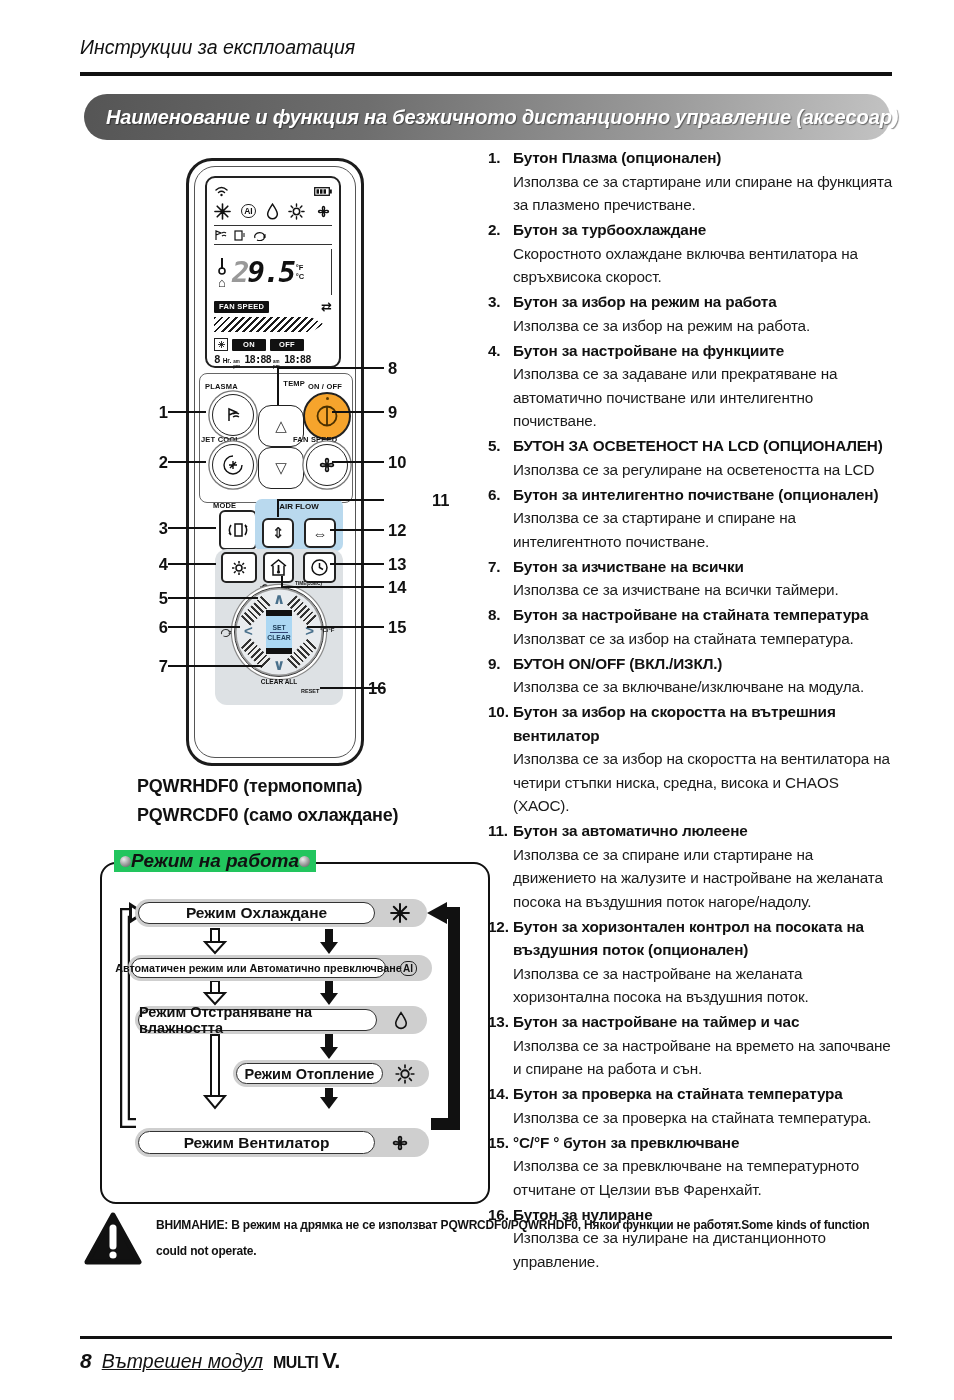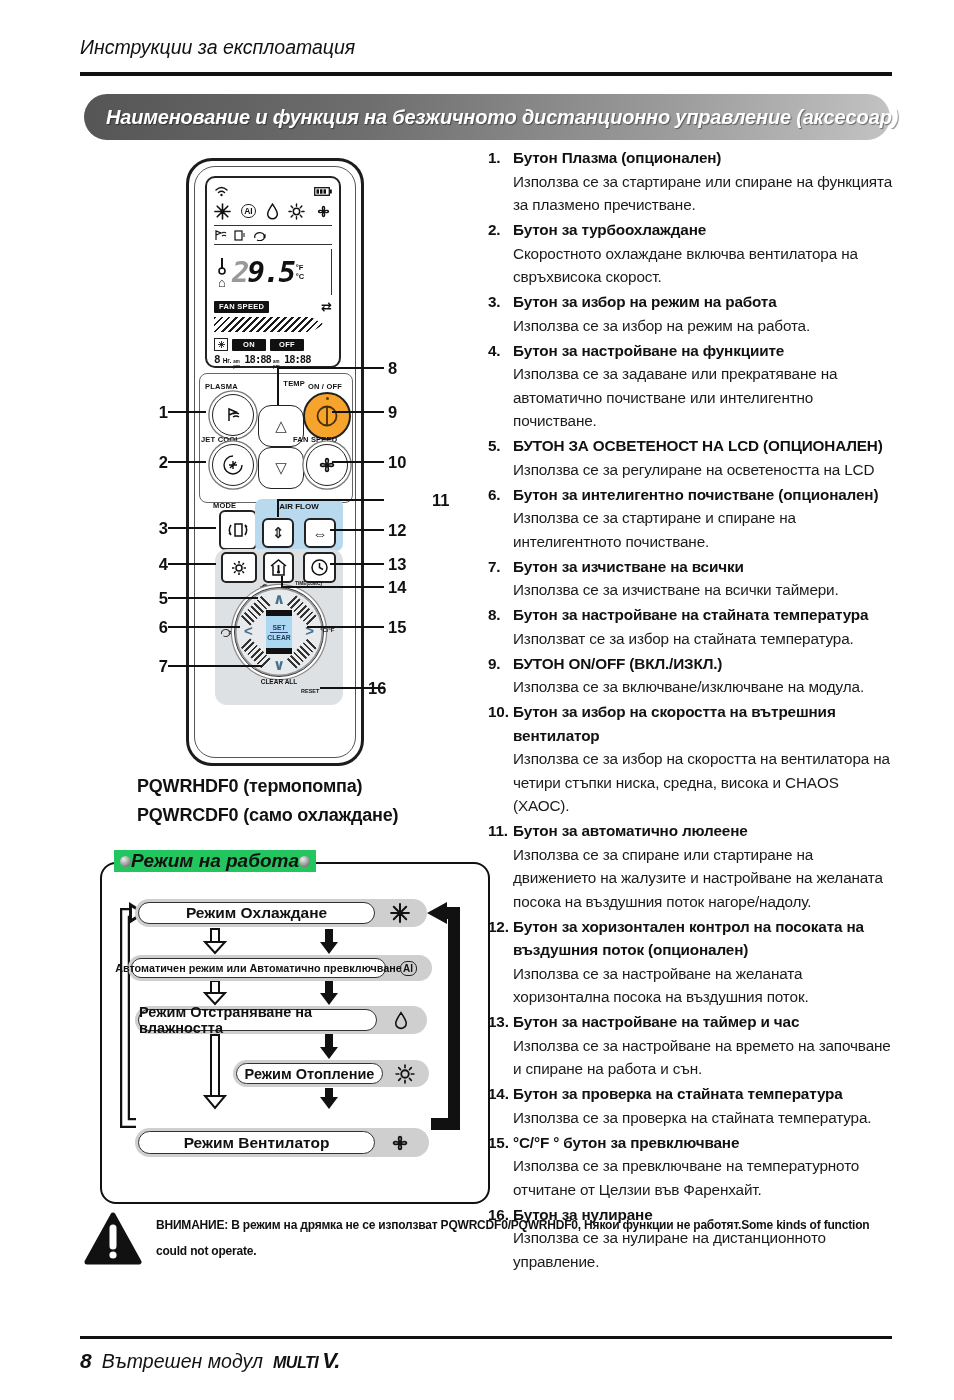--- a/index.html
+++ b/index.html
@@ -101,22 +101,22 @@
   .fn-title{font-weight:700;}
   .fn-desc{font-weight:400;color:#1a1a1a;}
 
   
   .warn{left:84px;top:1212px;width:808px;display:flex;gap:14px;}
   .warn-txt{font-weight:700;font-size:12px;line-height:26px;width:732px;letter-spacing:-.2px;}
 
   .rule-bot{left:80px;top:1336px;width:812px;height:3px;background:#111;}
   .footer{left:80px;top:1348px;display:flex;align-items:baseline;gap:10px;}
   .f-num{font-weight:700;font-style:italic;font-size:21px;}
-  .f-lbl{font-style:italic;font-size:19.5px;}
-  .f-brand{font-weight:700;font-style:italic;font-size:16px;letter-spacing:-.5px;}
+  .f-lbl{font-style:italic;font-size:19.5px;text-decoration:underline;}
+  .f-brand{font-weight:700;font-size:16px;letter-spacing:-.5px;}
   .f-brand .v{font-size:22px;}
 </style>
 </head>
 <body>
 
 <div class="page">
 
   <div class="abs hdr">Инструкции за експлоатация</div>
   <div class="abs rule-top"></div>
   <div class="abs banner">

